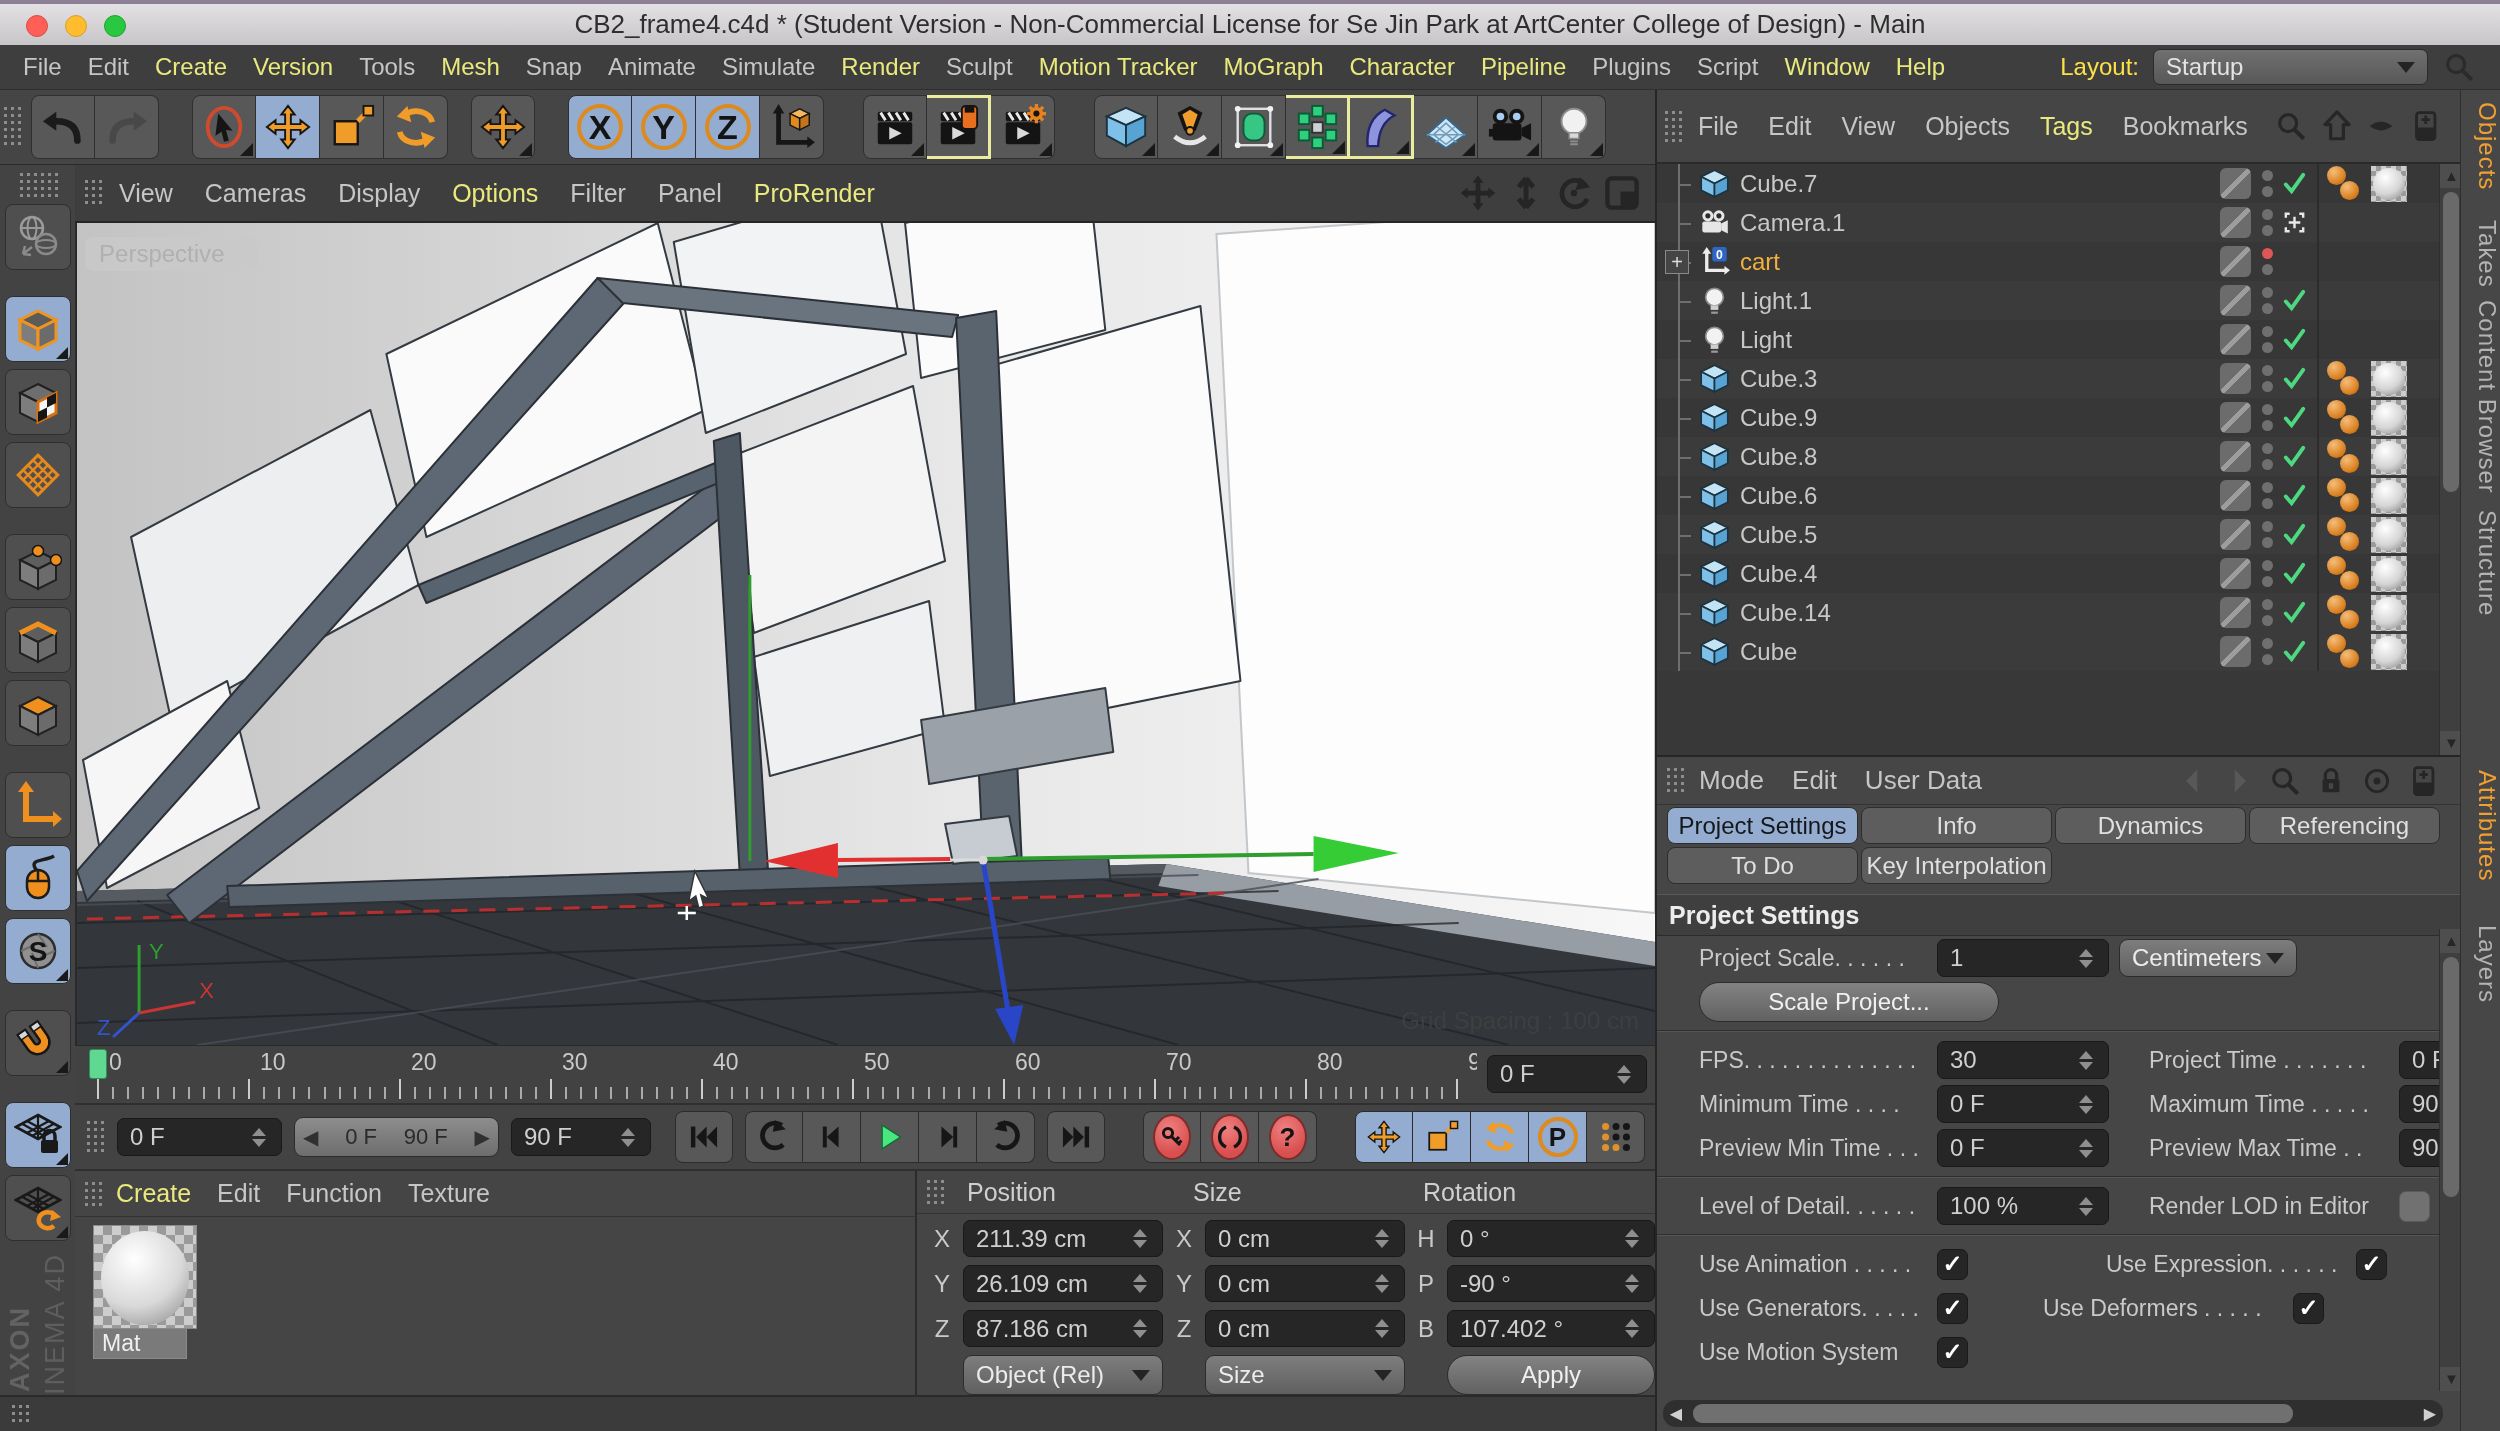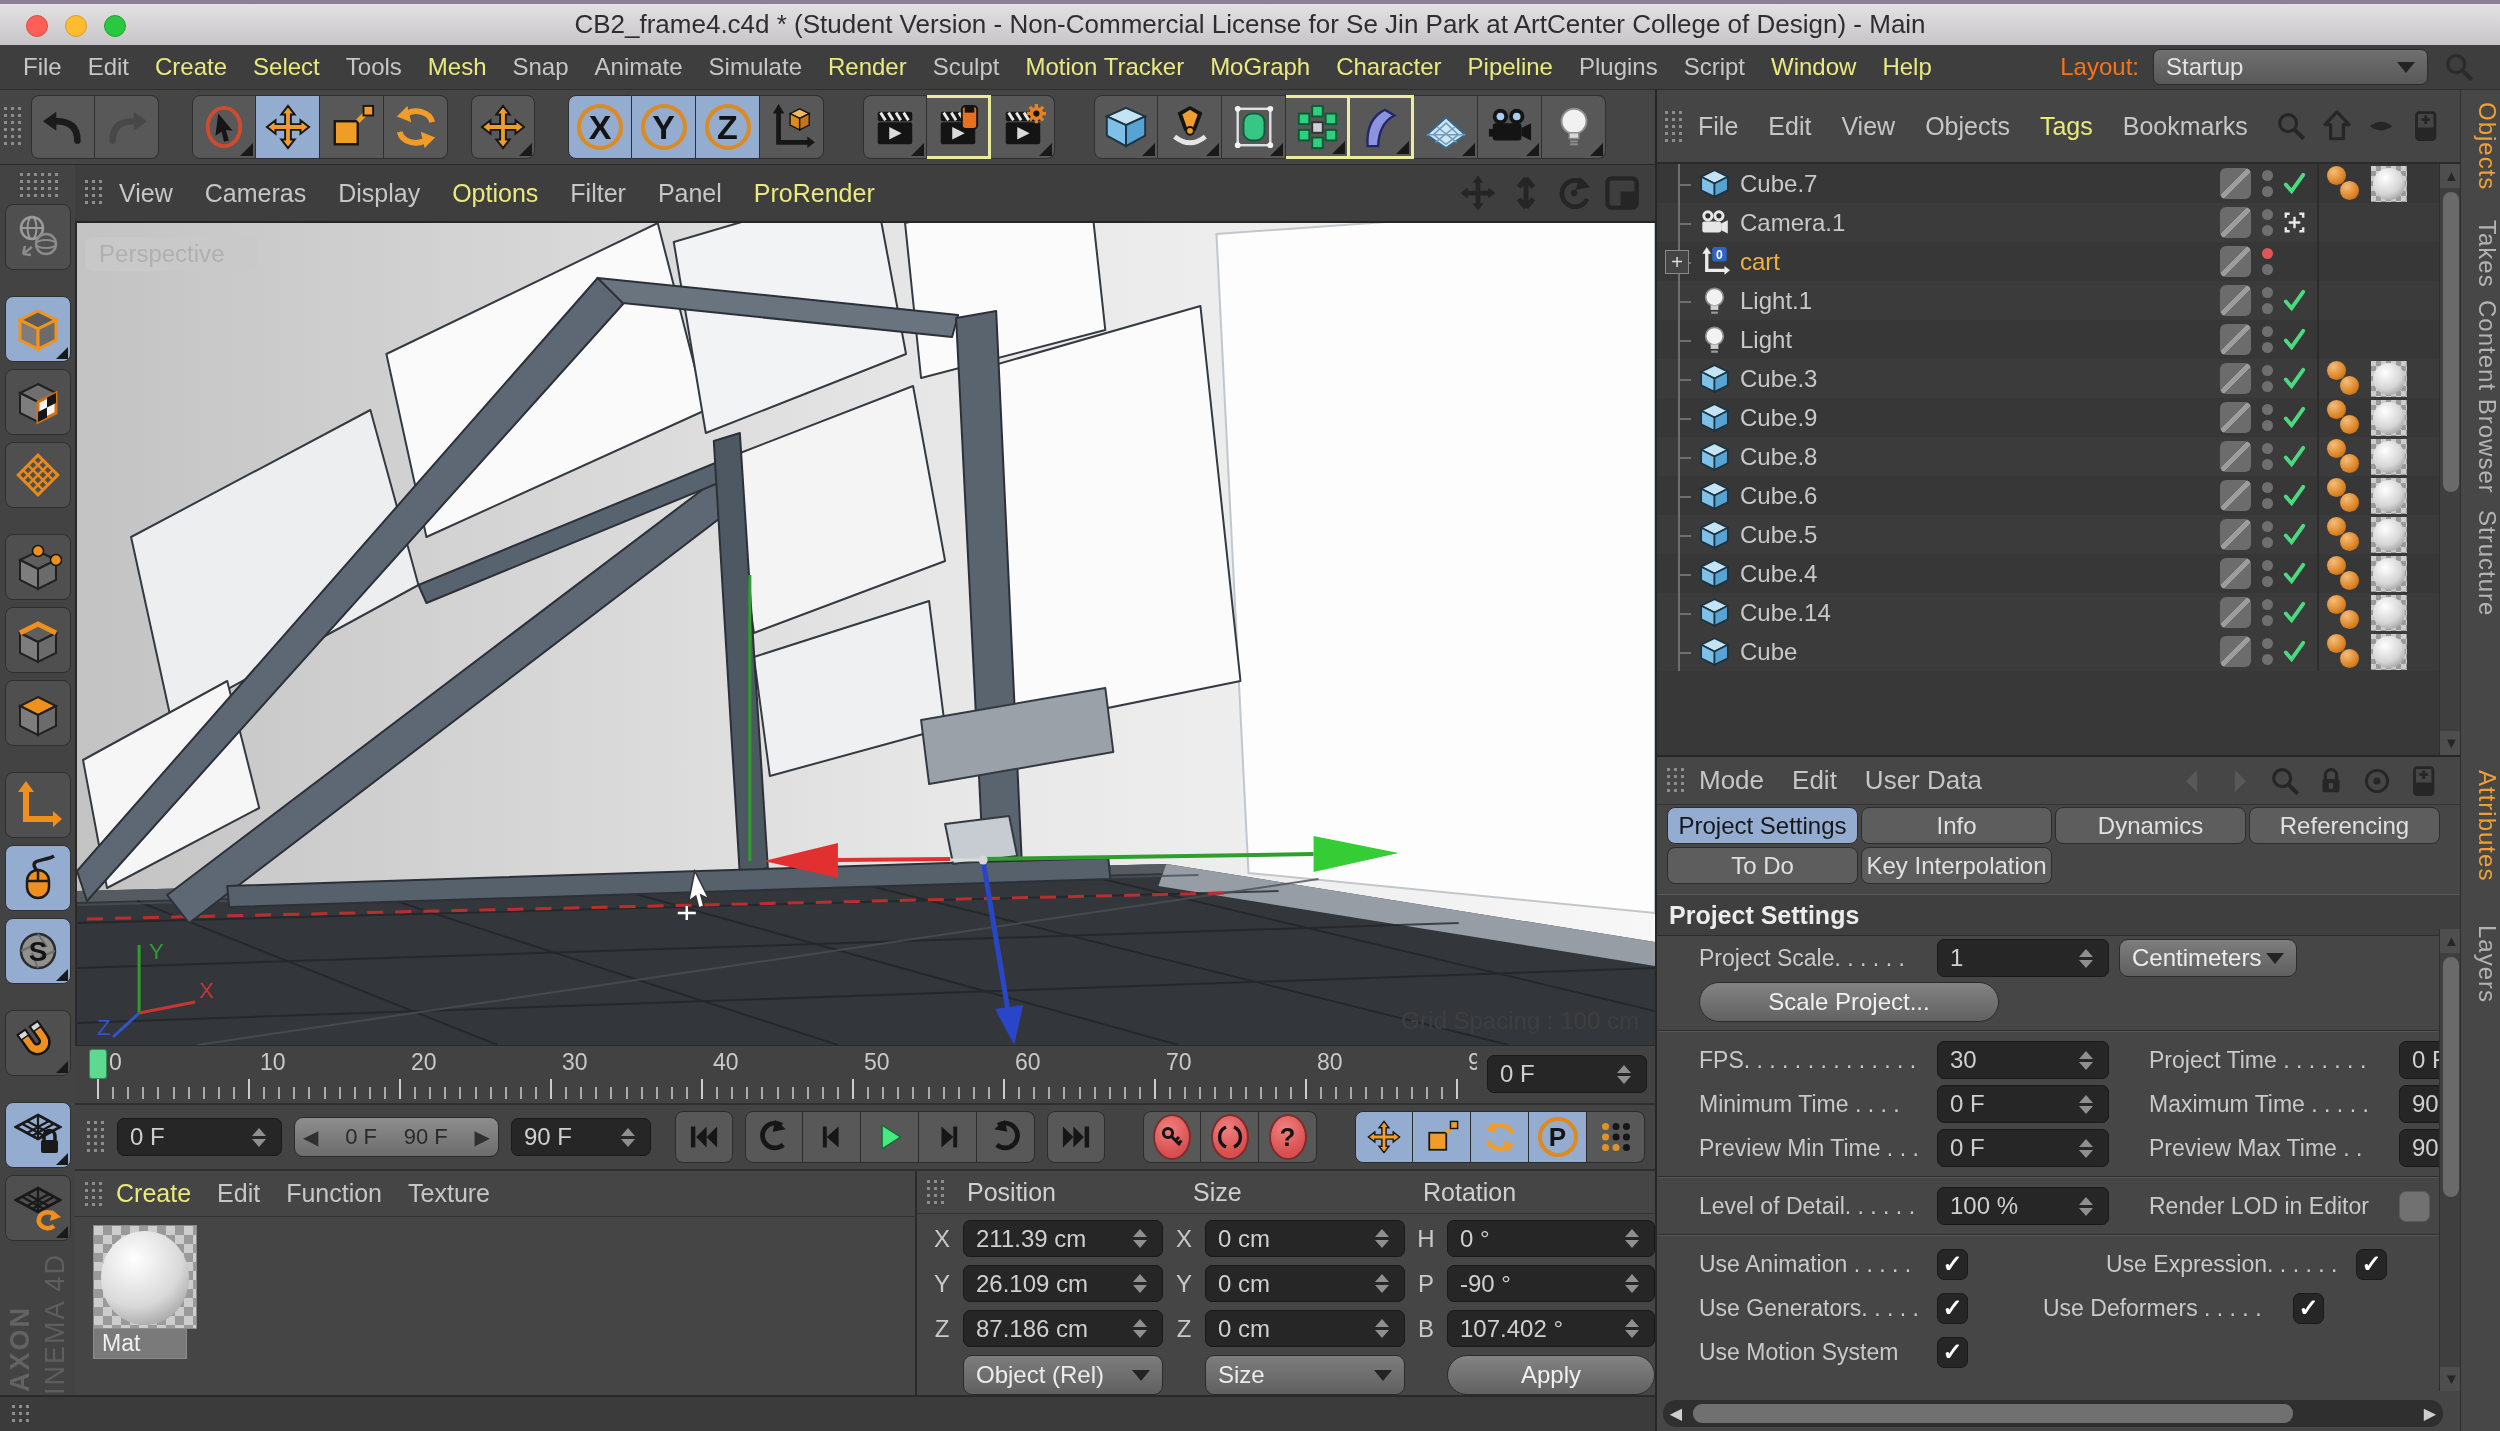--- a/index.html
+++ b/index.html
@@ -517,39 +517,39 @@
       <span class="tlight tl-green"></span>
     </div>
     <span class="wtitle">CB2_frame4.c4d * (Student Version - Non-Commercial License for Se Jin Park at ArtCenter College of Design) - Main</span>
   </div>
 
   <div class="menubar">
     <span style="display:flex;align-items:center;">
         <span class="mi">File</span>
         <span class="mi">Edit</span>
         <span class="mi acc">Create</span>
-        <span class="mi acc">Select</span>
+        <span class="mi acc">Version</span>
         <span class="mi">Tools</span>
         <span class="mi acc">Mesh</span>
         <span class="mi">Snap</span>
         <span class="mi">Animate</span>
         <span class="mi">Simulate</span>
         <span class="mi acc">Render</span>
         <span class="mi">Sculpt</span>
         <span class="mi acc">Motion Tracker</span>
         <span class="mi acc">MoGraph</span>
         <span class="mi acc">Character</span>
         <span class="mi acc">Pipeline</span>
         <span class="mi">Plugins</span>
         <span class="mi">Script</span>
         <span class="mi acc">Window</span>
         <span class="mi acc">Help</span>
       </span>
     <span class="layoutwrap">
-      <span style="color:#f97316;">Layout:</span>
+      <span style="color:#fde047;">Layout:</span>
       <span class="dd dd-layout">
           <span>Startup</span>
           <span class="car"></span>
         </span>
       <svg width="34" height="34" style="color:#2b2b2b">
           <use href="#s-mag"></use>
         </svg>
     </span>
   </div>
 

